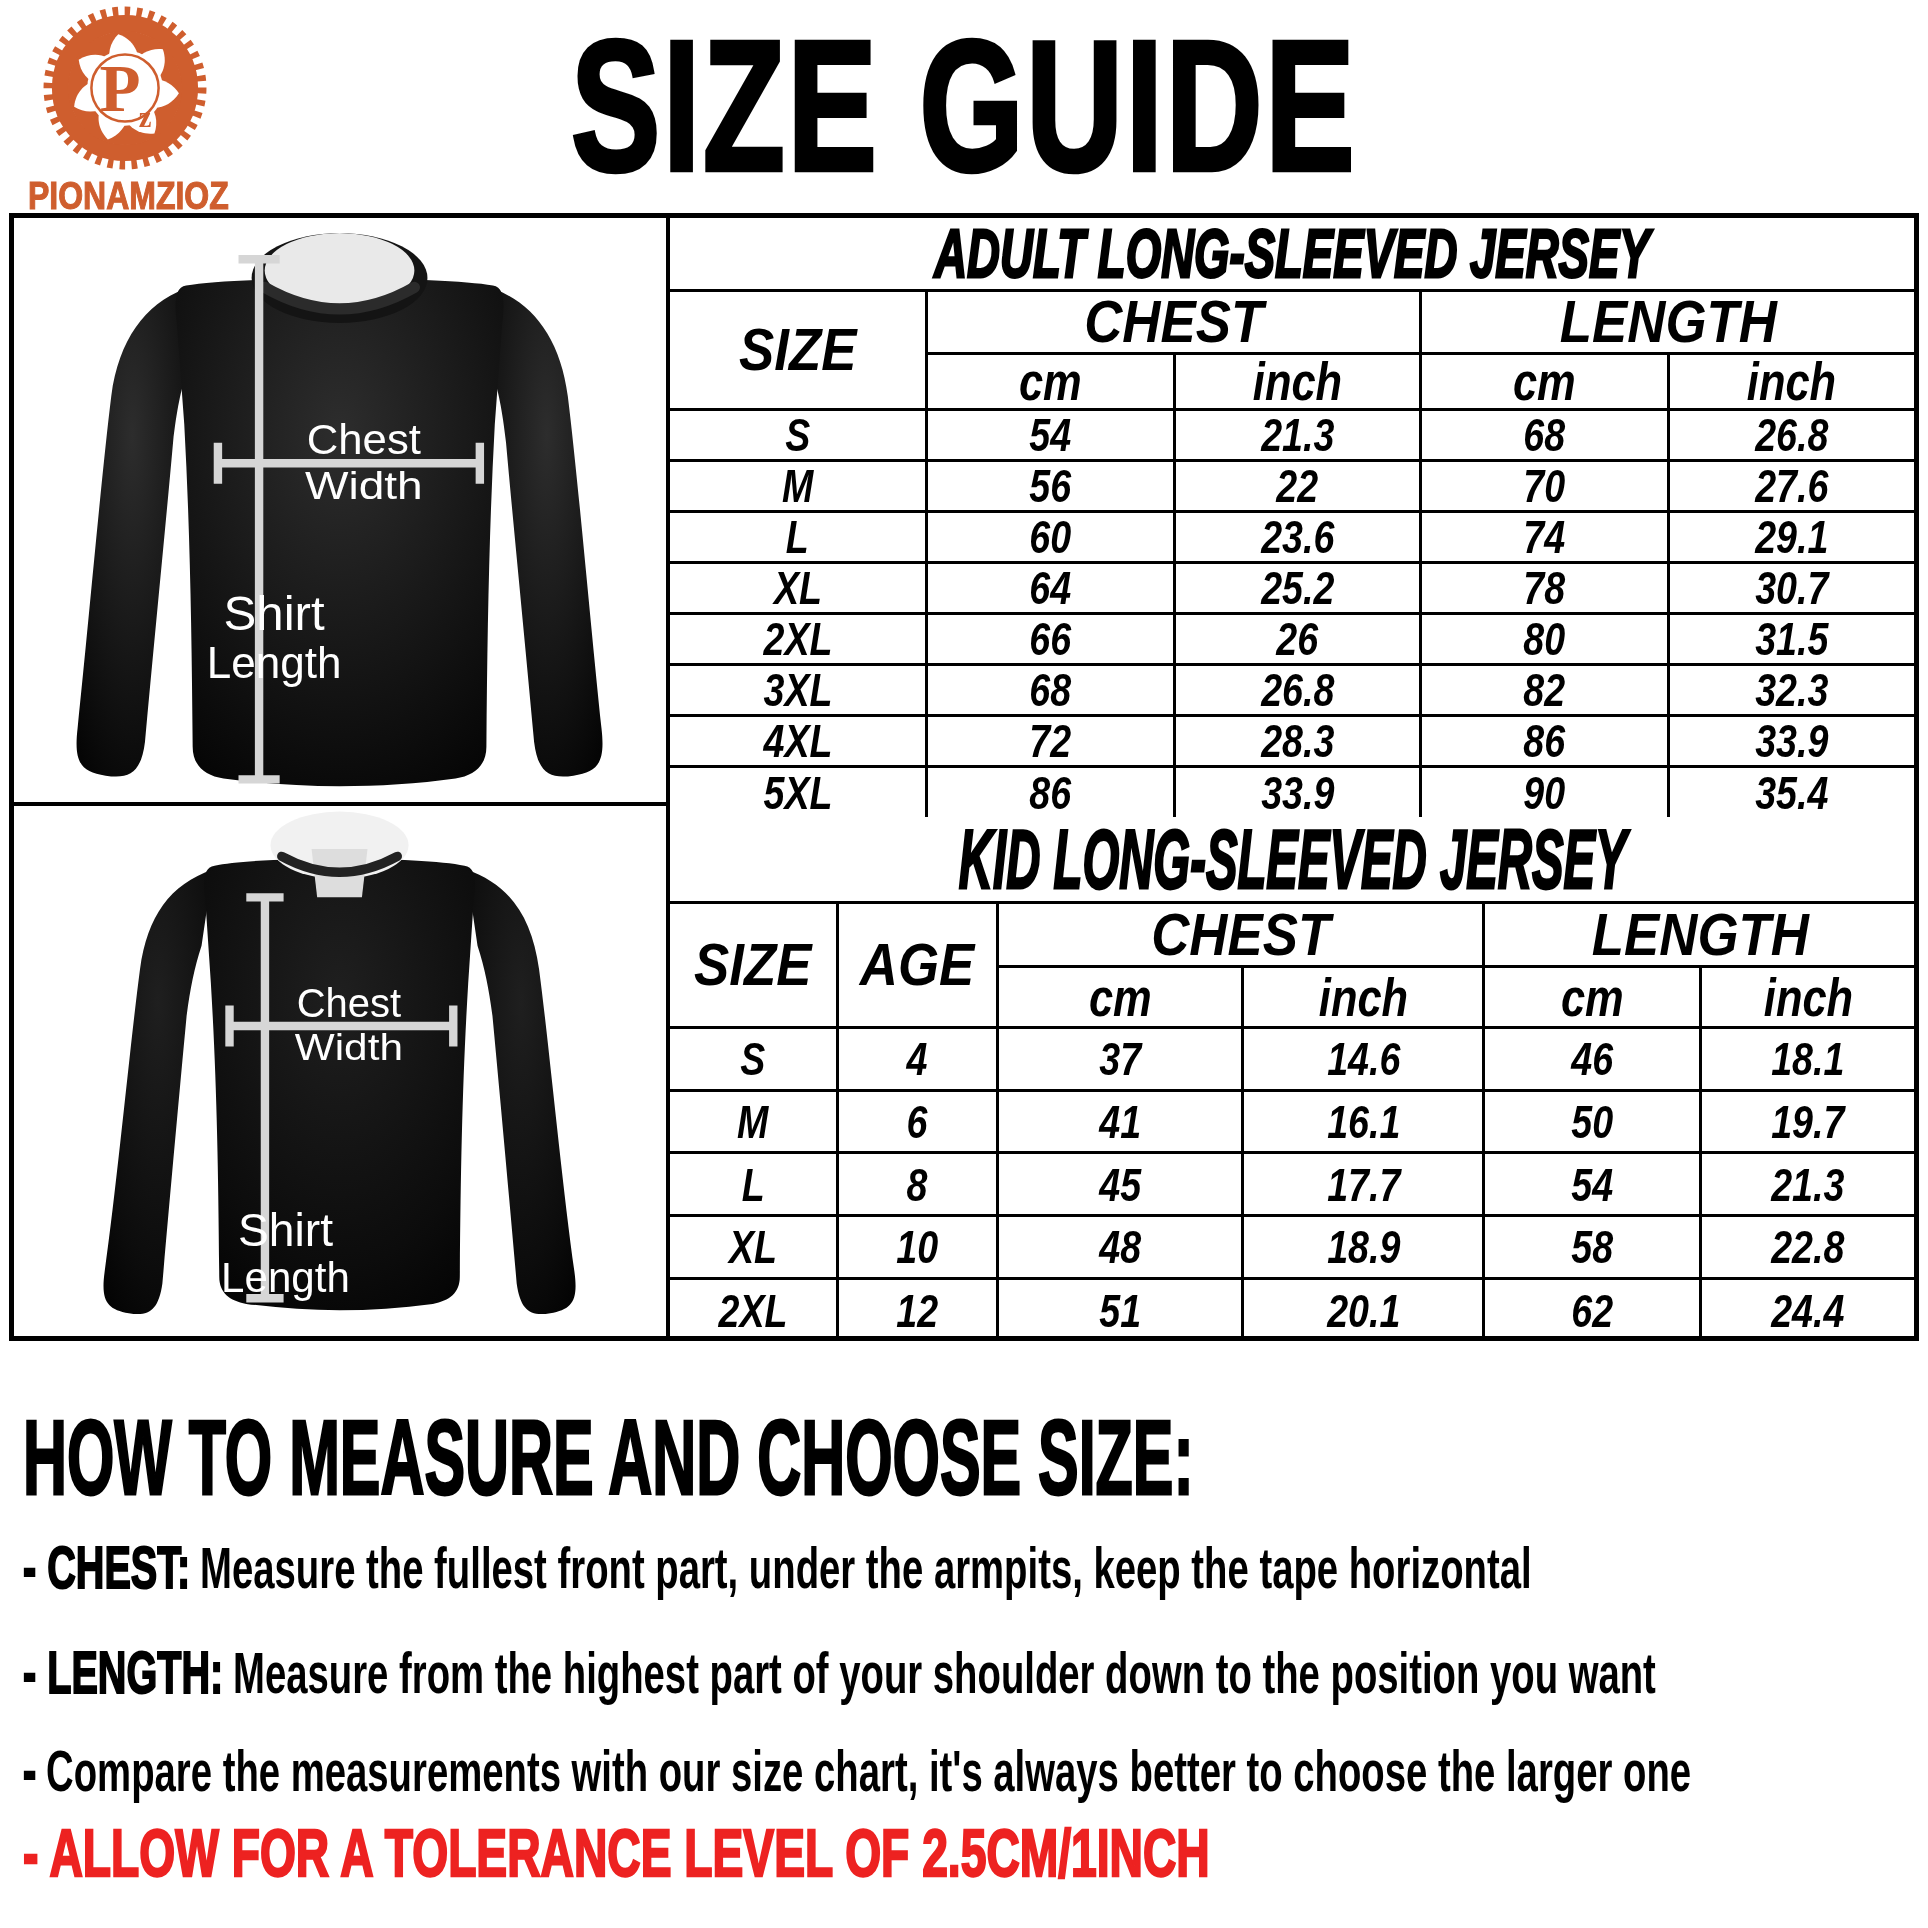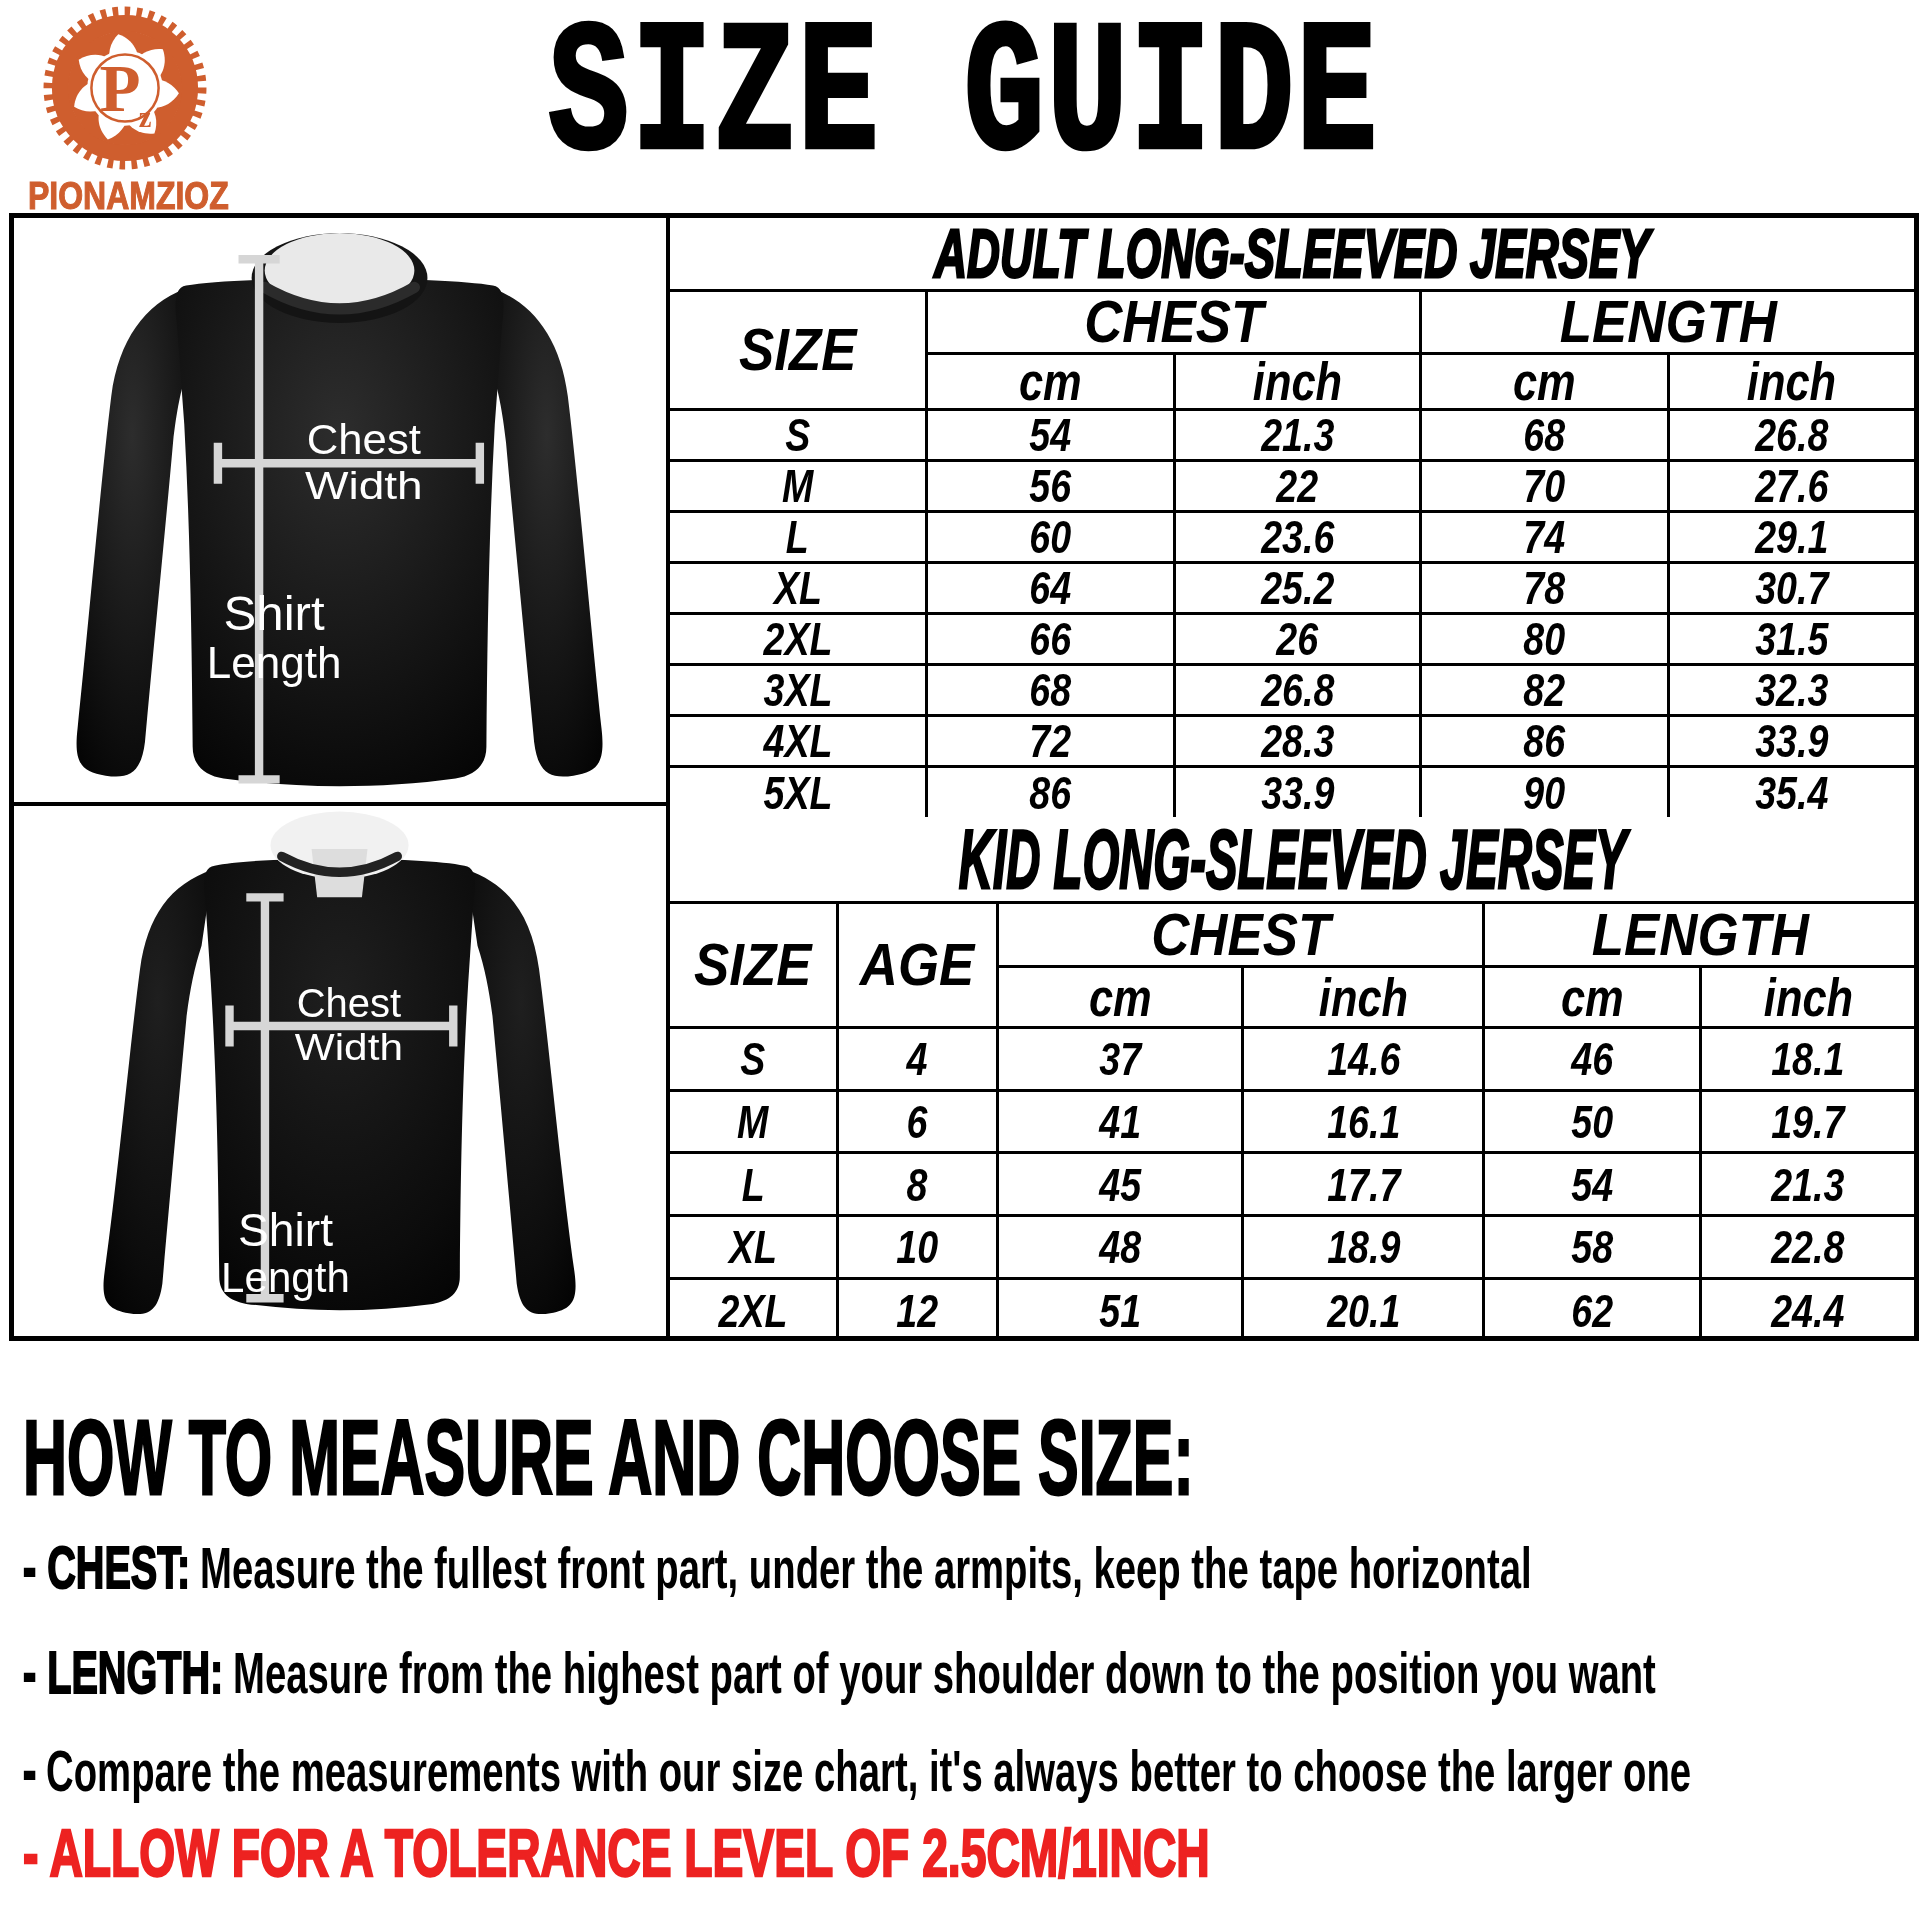--- a/index.html
+++ b/index.html
@@ -7,21 +7,21 @@
         font-family:"Liberation Sans",sans-serif;color:#000;}
 
   
   .logo-wrap{position:absolute;left:28px;top:3.8px;width:226px;}
   .gear{display:block;width:168px;height:168px;margin-left:13px;}
   .brand-name{margin-top:1.9px;font-size:39px;font-weight:700;color:#cf5e2e;
               -webkit-text-stroke:1.1px #cf5e2e;white-space:nowrap;
               transform:scaleX(0.82);transform-origin:left center;}
 
   
-  .page-title{position:absolute;left:0;right:0;top:5px;text-align:center;line-height:1;font-family:Liberation Mono, monospace;}
+  .page-title{position:absolute;left:0;right:0;top:13px;text-align:center;line-height:1;}
   .page-title span{display:inline-block;font-size:186px;font-weight:700;
                    -webkit-text-stroke:4.7px #000;letter-spacing:3.8px;
                    transform:scaleX(0.72);transform-origin:center;}
 
   
   .main-box{position:absolute;left:9.4px;top:213px;width:1910px;height:1128px;
             border:5.6px solid #000;box-sizing:border-box;}
   .img-col{position:absolute;left:0;top:0;bottom:0;width:656px;border-right:4.7px solid #000;box-sizing:border-box;}
   .img-cell{position:relative;overflow:hidden;}
   .img-cell.adult{height:588px;border-bottom:4.7px solid #000;box-sizing:border-box;}

